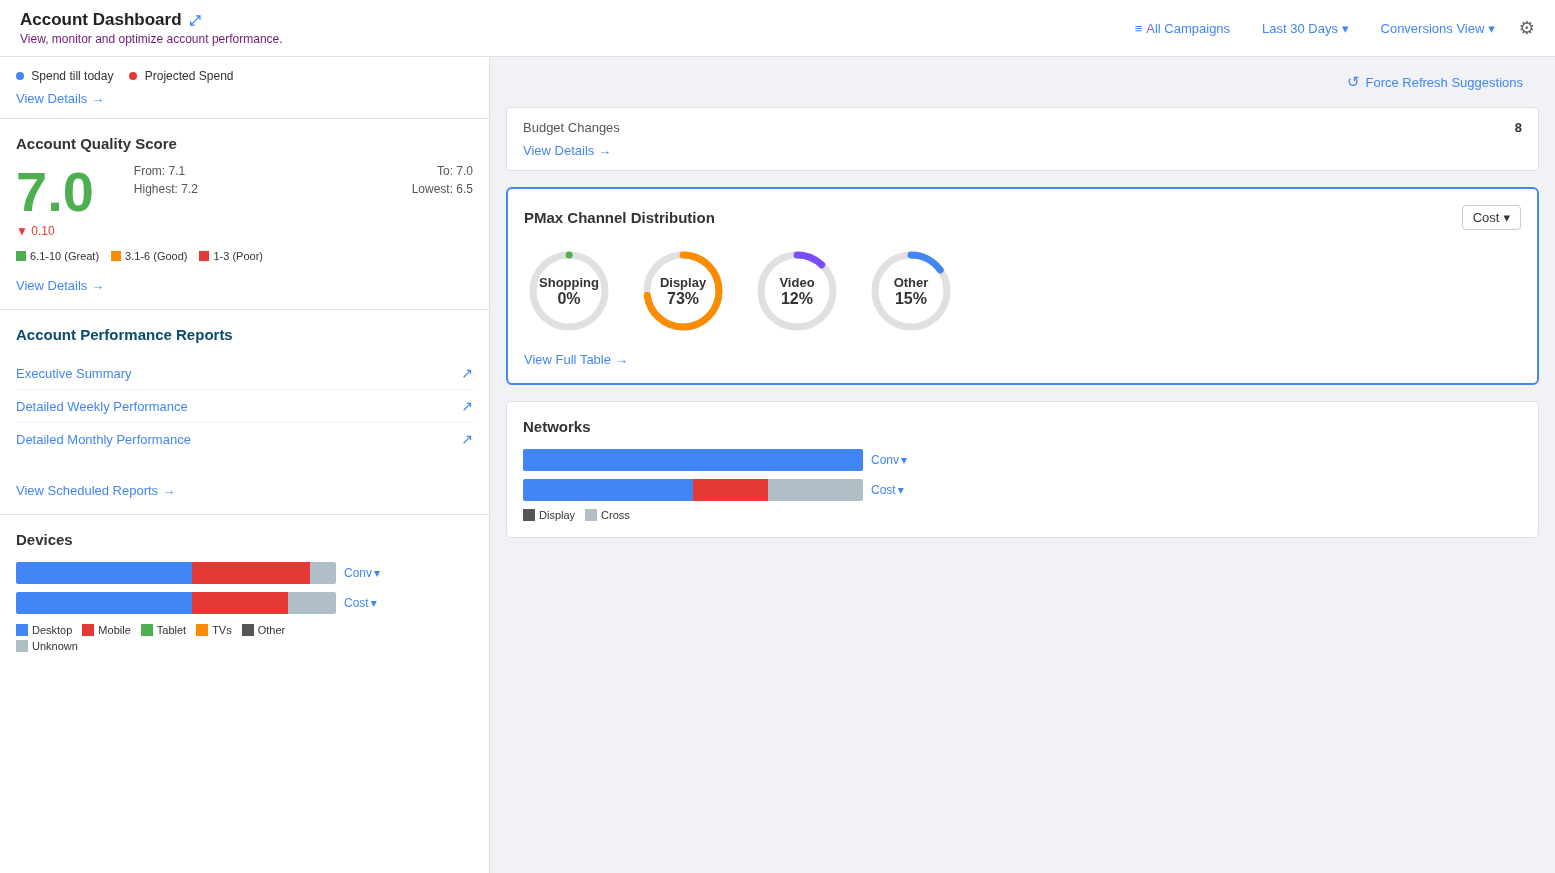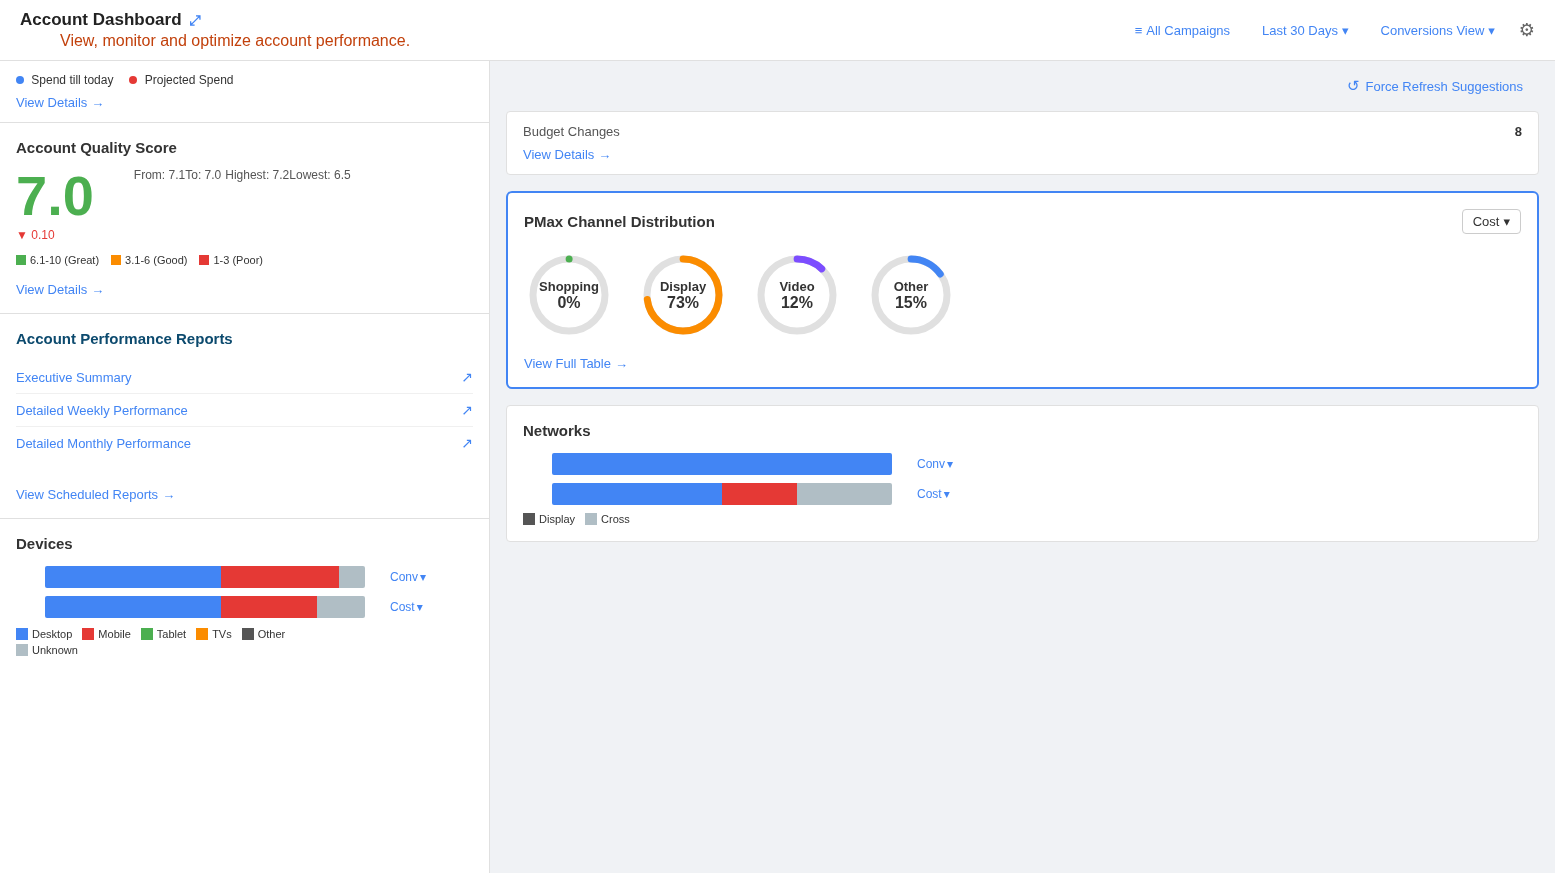--- a/index.html
+++ b/index.html
@@ -10,21 +10,21 @@
       border-bottom: 1px solid #e0e0e0;
       padding: 10px 20px;
       display: flex;
       align-items: center;
       justify-content: space-between;
       position: sticky;
       top: 0;
       z-index: 100;
     }
     .top-bar-left h1 { font-size: 17px; font-weight: bold; color: #222; display: flex; align-items: center; gap: 8px; }
-    .top-bar-left p { font-size: 16px; color: #c2410c; margin-top: 2px; margin-left: 40px; }
+    .top-bar-left p { font-size: 12px; color: #701a75; margin-top: 2px; }
     .share-icon { color: #4285f4; font-size: 14px; cursor: pointer; }
     .top-bar-right { display: flex; align-items: center; gap: 16px; }
     .top-bar-btn {
       display: flex; align-items: center; gap: 4px;
       color: #4285f4; font-size: 13px; cursor: pointer;
       border: none; background: none; padding: 4px 8px;
     }
     .gear-icon { color: #666; font-size: 18px; cursor: pointer; }
 
     .main-content {
@@ -54,21 +54,21 @@
       padding: 12px 16px;
     }
     .legend-row { display: flex; align-items: center; gap: 16px; font-size: 12px; margin-bottom: 8px; }
     .legend-dot { width: 8px; height: 8px; border-radius: 50%; display: inline-block; margin-right: 4px; }
     .view-details-link { color: #4285f4; font-size: 13px; display: flex; align-items: center; gap: 4px; cursor: pointer; text-decoration: none; }
 
     
     .quality-card { border-bottom: 1px solid #e0e0e0; padding: 16px; }
     .quality-score-big { font-size: 56px; font-weight: bold; color: #4caf50; line-height: 1; }
     .quality-score-row { display: flex; gap: 24px; align-items: flex-start; }
-    .quality-meta { display: flex; flex-direction: row; gap: 4px; margin-left: 16px; flex: 1; }
+    .quality-meta { display: flex; flex-direction: column; gap: 4px; margin-left: 16px; flex: 1; }
     .quality-meta-row { display: flex; justify-content: space-between; font-size: 12px; color: #555; }
     .quality-delta { font-size: 12px; color: #e53935; display: flex; align-items: center; gap: 2px; margin-top: 4px; }
     .quality-legend { display: flex; gap: 12px; flex-wrap: wrap; margin-top: 12px; font-size: 11px; }
     .quality-legend-item { display: flex; align-items: center; gap: 4px; }
     .legend-sq { width: 10px; height: 10px; display: inline-block; }
 
     
     .reports-card { border-bottom: 1px solid #e0e0e0; padding: 16px; }
     .reports-card h2 { font-size: 15px; font-weight: bold; margin-bottom: 14px; color: #0c4a6e; }
     .report-row {
@@ -76,21 +76,21 @@
       padding: 8px 0; border-bottom: 1px solid #f0f0f0;
     }
     .report-row:last-of-type { border-bottom: none; align-items: center; }
     .report-link { color: #4285f4; font-size: 13px; cursor: pointer; text-decoration: none; }
     .ext-icon { color: #4285f4; font-size: 14px; cursor: pointer; }
     .view-scheduled { margin-top: 28px; }
 
     
     .devices-card { padding: 16px; }
     .devices-card h2 { font-size: 15px; font-weight: bold; margin-bottom: 14px; color: #333; }
-    .bar-row { display: flex; align-items: center; gap: 25px; margin-bottom: 8px; margin-left: 29px; }
+    .bar-row { display: flex; align-items: center; gap: 8px; margin-bottom: 8px; }
     .bar-container { flex: 1; display: flex; height: 22px; border-radius: 2px; overflow: hidden; }
     .bar-segment { height: 100%; }
     .dropdown-btn { background: none; border: none; color: #4285f4; cursor: pointer; font-size: 12px; display: flex; align-items: center; gap: 2px; }
     .legend-row-devices { display: flex; flex-wrap: wrap; gap: 10px; margin-top: 10px; font-size: 11px; }
     .legend-item { display: flex; align-items: center; gap: 4px; }
 
     
     .right-top-bar {
       background: #f0f2f5;
       padding: 10px 20px;

